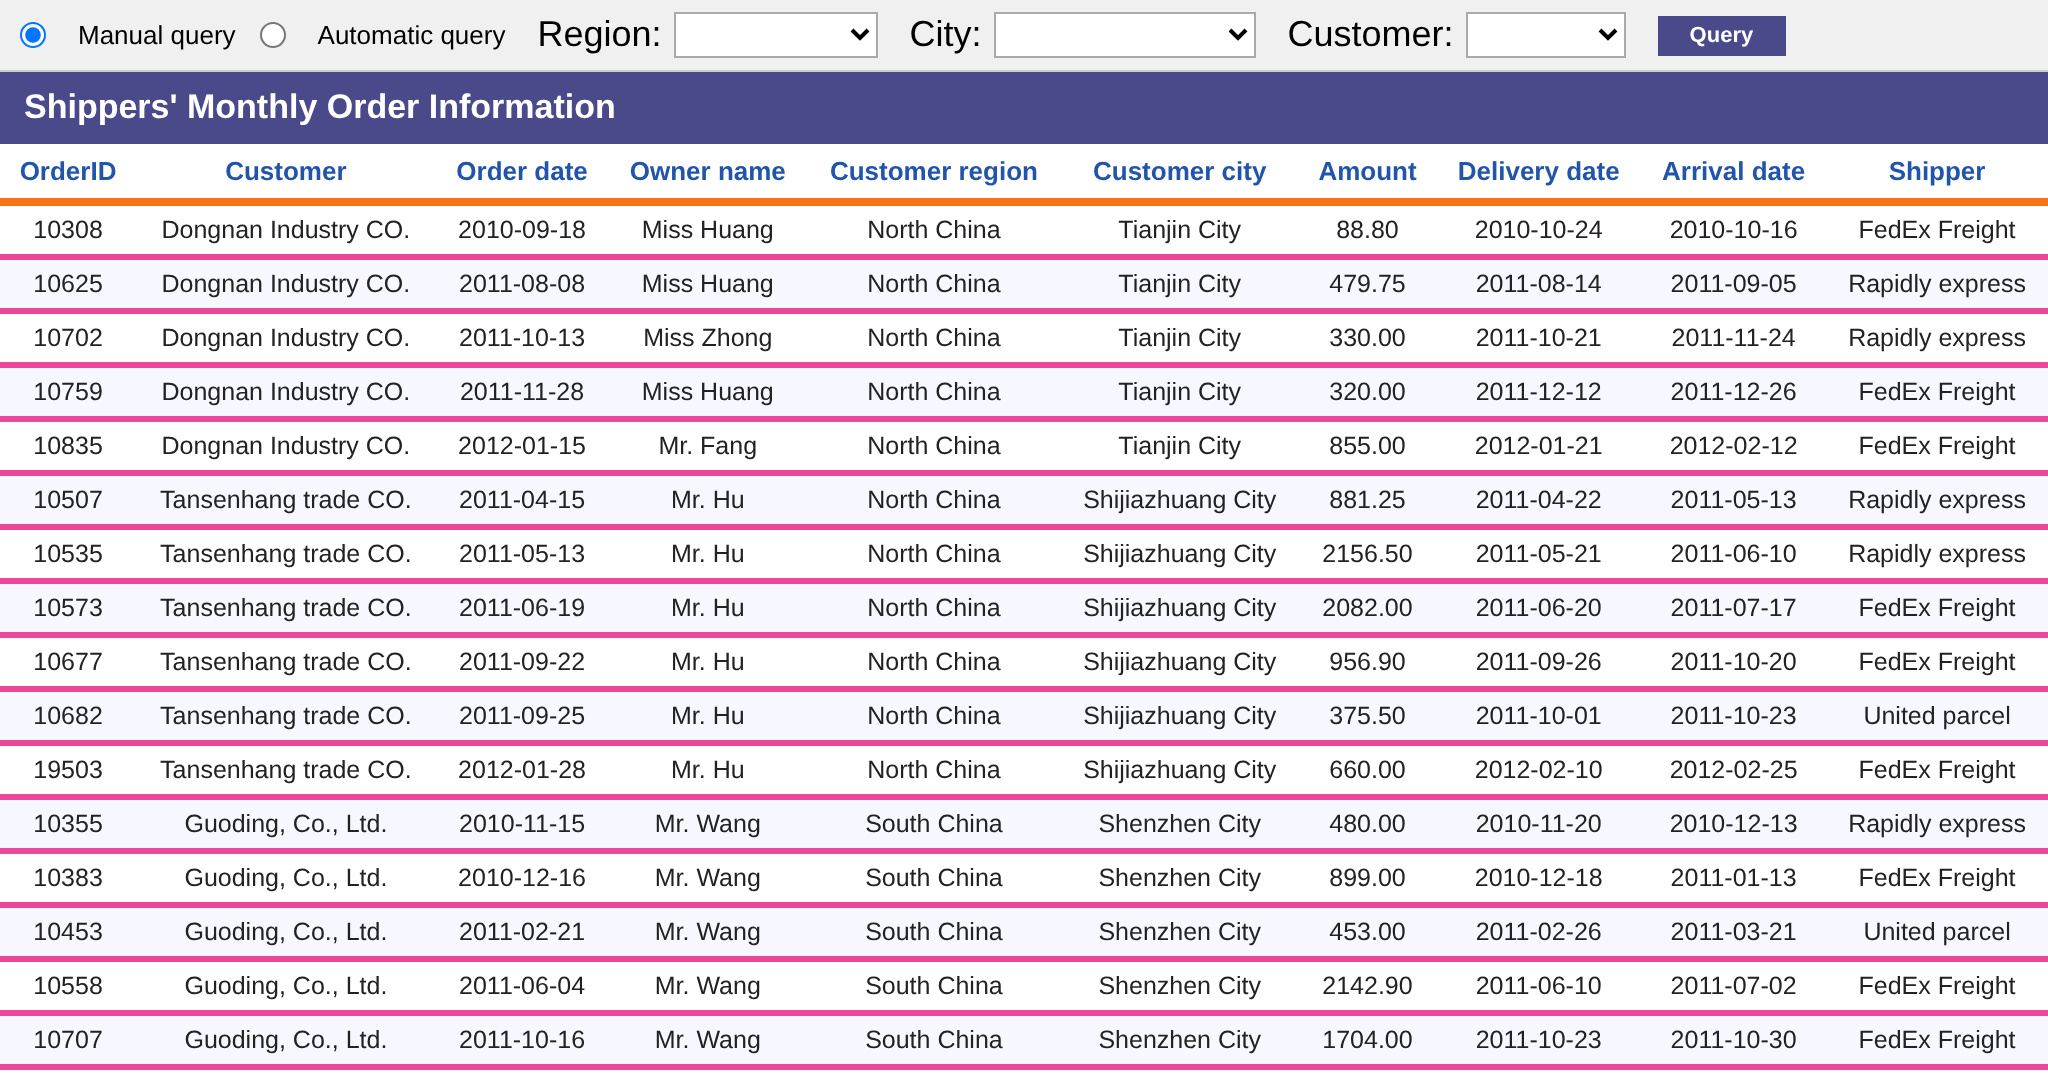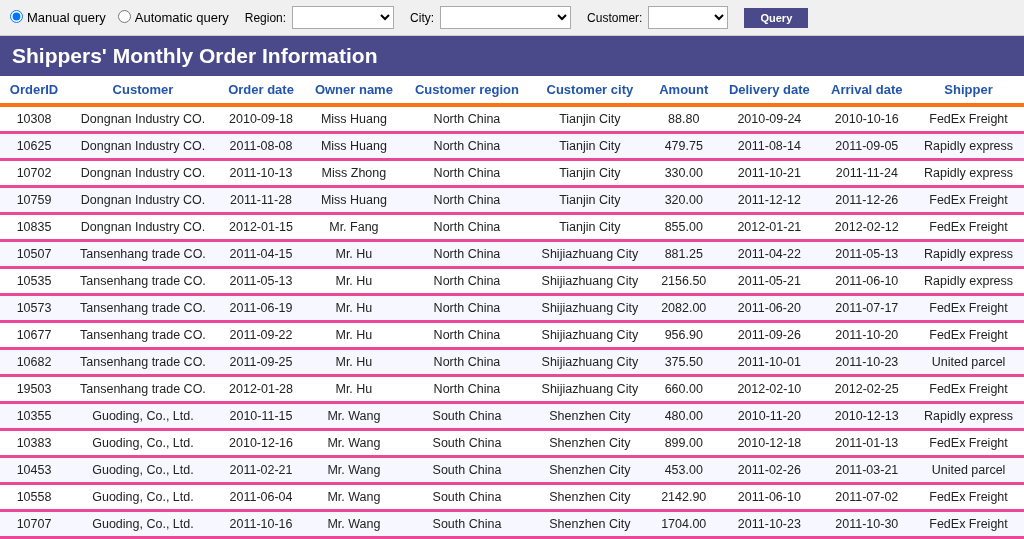--- a/index.html
+++ b/index.html
@@ -8,24 +8,24 @@
     
     .top-bar {
       display: flex;
       align-items: center;
       padding: 6px 10px;
       background: #f0f0f0;
       border-bottom: 1px solid #ccc;
       gap: 16px;
     }
     .radio-group { display: flex; align-items: center; gap: 12px; }
-    .radio-item { display: flex; align-items: flex-start; gap: 4px; cursor: pointer; }
+    .radio-item { display: flex; align-items: center; gap: 16px; cursor: pointer; }
     .radio-item input[type="radio"] { cursor: pointer; }
     .filter-group { display: flex; align-items: center; gap: 6px; }
-    .filter-label { font-size: 12px; }
+    .filter-label { font-size: 18px; }
     .filter-select {
       padding: 2px 4px;
       font-size: 13px;
       border: 1px solid #aaa;
       background: #fff;
       min-width: 80px;
       appearance: auto;
     }
     .query-btn {
       padding: 4px 16px;
@@ -35,21 +35,21 @@
       font-size: 11px;
       cursor: pointer;
       font-weight: bold;
     }
 
     
     .title-bar {
       background: #4a4a8a;
       color: #fff;
       padding: 8px 12px;
-      font-size: 21px;
+      font-size: 17px;
       font-weight: bold;
     }
 
     
     .table-container {
       overflow-x: auto;
     }
     table {
       width: 100%;
       border-collapse: collapse;
@@ -138,21 +138,21 @@
     </thead>
     <tbody>
     <tr>
           <td>10308</td>
           <td>Dongnan Industry CO.</td>
           <td>2010-09-18</td>
           <td>Miss Huang</td>
           <td>North China</td>
           <td>Tianjin City</td>
           <td>88.80</td>
-          <td>2010-09-24</td>
+          <td>2010-10-24</td>
           <td>2010-10-16</td>
           <td>FedEx Freight</td>
         </tr>
         <tr>
           <td>10625</td>
           <td>Dongnan Industry CO.</td>
           <td>2011-08-08</td>
           <td>Miss Huang</td>
           <td>North China</td>
           <td>Tianjin City</td>

